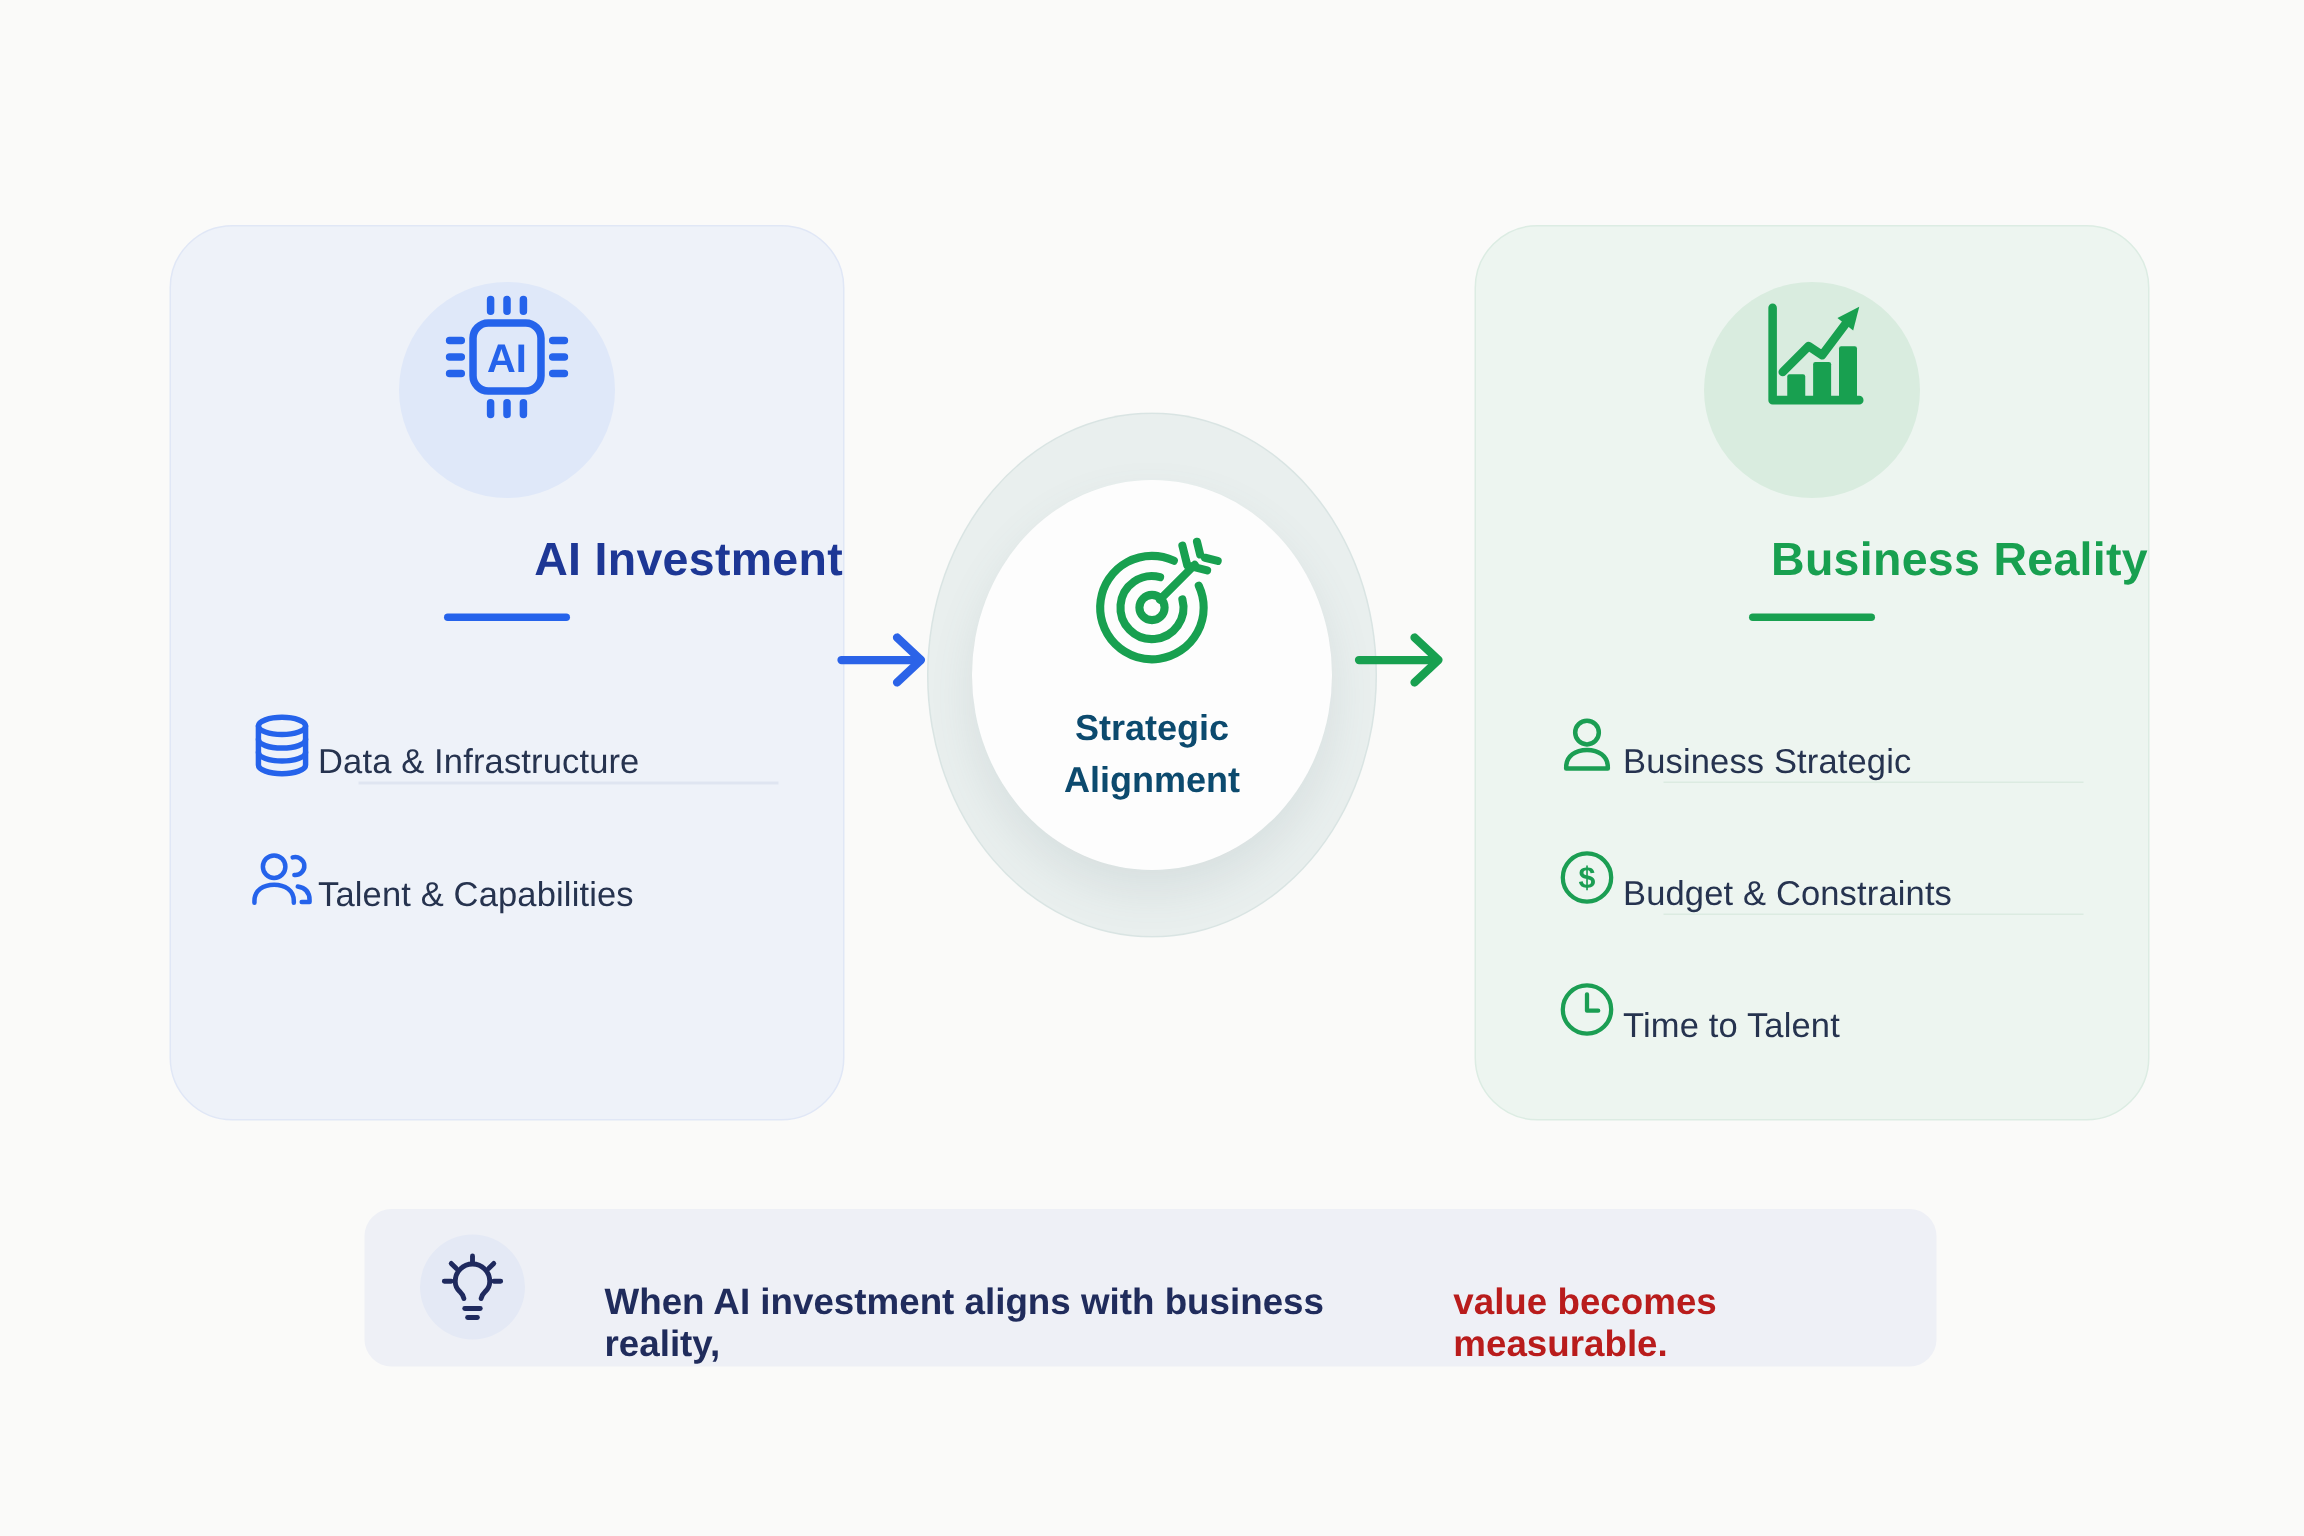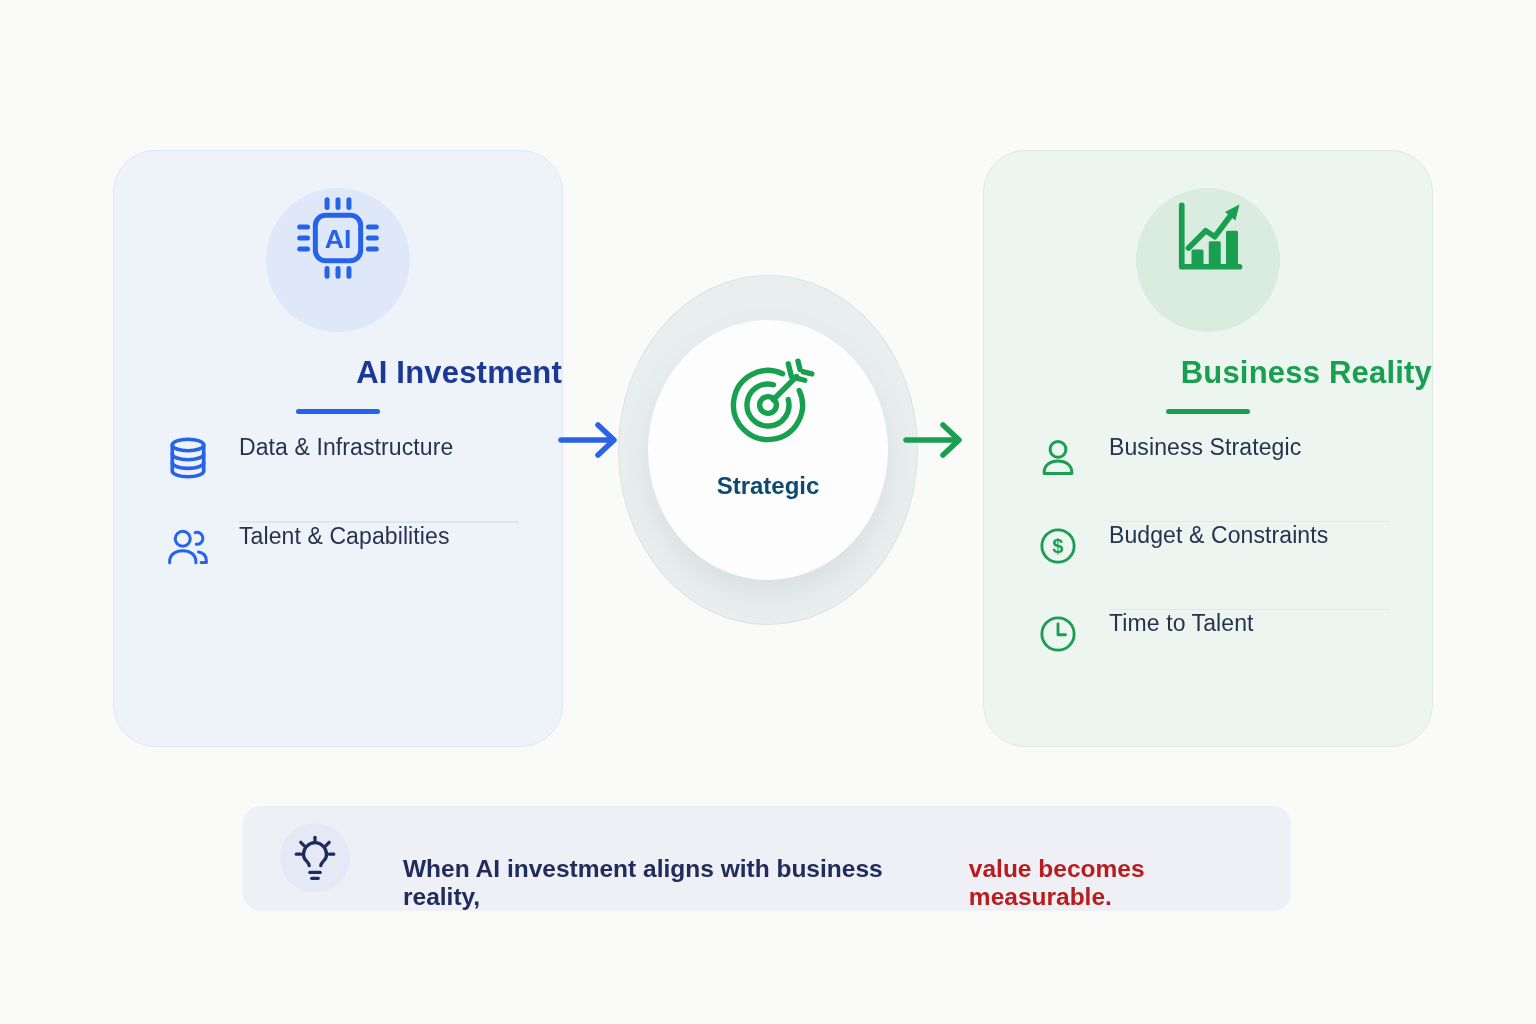--- a/index.html
+++ b/index.html
@@ -22,21 +22,21 @@
                 font-size:31px; font-weight:bold; letter-spacing:.2px; }
   .card.blue  .card-title { color:#1d3795; }
   .card.green .card-title { color:#18a050; }
 
   .title-rule { position:absolute; top:258px; left:50%; transform:translateX(-50%);
                 width:84px; height:5px; border-radius:3px; }
   .card.blue  .title-rule { background:#2563eb; }
   .card.green .title-rule { background:#18a050; }
 
   .item-list { position:absolute; top:283px; left:50px; right:43px; }
-  .item-row { height:87px; display:flex; align-items:flex-start; gap:27px; }
+  .item-row { height:87px; display:flex; align-items:flex-end; }
   .item-icon { width:48px; height:48px; flex:0 0 48px; display:flex; align-items:center; justify-content:center; }
   .item-label { font-size:23px; color:#26334f; font-weight:500; letter-spacing:.1px; }
   .item-divider { height:1px; margin-left:75px; }
   .card.blue  .item-divider { background:#dfe5f1; }
   .card.green .item-divider { background:#dcebe1; }
 
   
   .halo  { position:absolute; left:618px; top:275px; width:300px; height:350px;
            border-radius:50%; background:#e9efee; border:1px solid rgba(190,210,205,.35); }
   .inner { position:absolute; left:648px; top:320px; width:240px; height:260px;
@@ -116,20 +116,21 @@
       <path d="M52.8 22.3 A23 23 0 1 1 41.7 11.2"></path>
       <path d="M45.5 28.4 A14 14 0 1 1 35.6 18.5"></path>
       <circle cx="32" cy="32" r="5.6"></circle>
       <path d="M35.5 28.5 L51 13"></path>
       <path d="M45.5 4.5l2.2 8.8 8.8 2.2"></path>
       <path d="M52 2.8l1.4 5.6 M55.6 9.9l5.6 1.4"></path>
     </svg>
   </div>
   <div class="center-title">
     <div>Strategic</div>
+    <div>Alignment</div>
   </div>
 
   <svg class="arrow blue" viewBox="0 0 68 46" fill="none" stroke="#2b63e8" stroke-width="5.5" stroke-linecap="round" stroke-linejoin="round">
     <path d="M5 23 H57"></path>
       <path d="M42 8 L58 23 L42 38"></path>
   </svg>
   <svg class="arrow green" viewBox="0 0 68 46" fill="none" stroke="#18a050" stroke-width="5.5" stroke-linecap="round" stroke-linejoin="round">
     <path d="M5 23 H57"></path>
       <path d="M42 8 L58 23 L42 38"></path>
   </svg>

